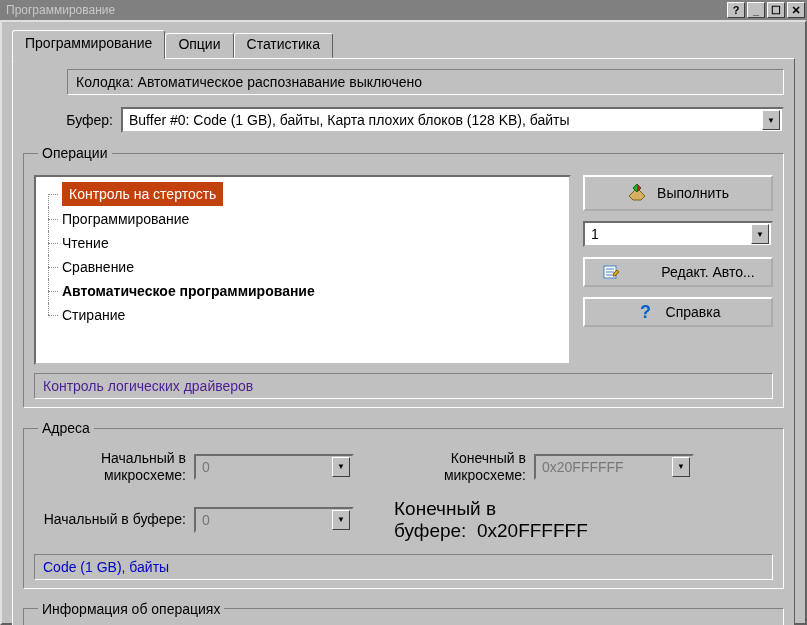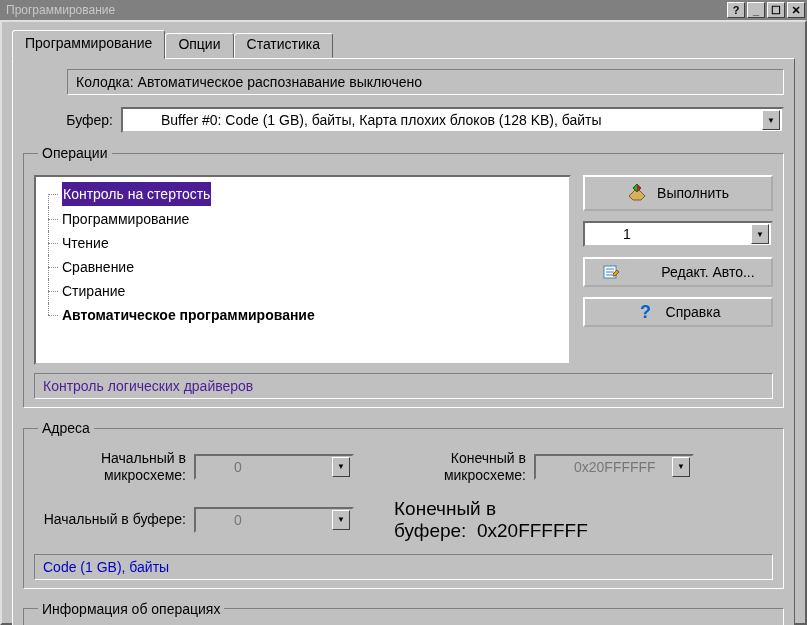--- a/index.html
+++ b/index.html
@@ -95,21 +95,21 @@
   width: 18px; height: 20px;
   background: #c0c0c0;
   border: 1px solid;
   border-color: #fff #404040 #404040 #fff;
   display: flex; align-items: center; justify-content: center;
   margin-left: auto;
   cursor: pointer;
 }
 .dropdown-btn::after { content: "▼"; font-size: 8px; color: #000; }
 .dropdown.disabled { background: #c0c0c0; color: #777; }
-.dropdown .val { flex: 1; overflow: hidden; white-space: nowrap; margin-left: 32px; }
+.dropdown .val { flex: 1; overflow: hidden; white-space: nowrap; }
 fieldset {
   border: 1px solid;
   border-color: #808080 #fff #fff #808080;
   padding: 14px 10px 8px 10px;
   margin-bottom: 12px;
   position: relative;
 }
 fieldset > legend {
   padding: 0 4px;
   font-size: 14px;
@@ -140,23 +140,23 @@
 }
 .tree-item::after {
   content: "";
   position: absolute;
   left: 12px; top: 0; bottom: 0;
   border-left: 1px dotted #888;
 }
 .tree-item:first-child::after { top: 50%; }
 .tree-item:last-child::after { bottom: 50%; }
 .tree-item.sel span {
-  background: #4c1d95;
+  background: #c2410c;
   color: #fff;
-  padding: 1px 1px;
+  padding: 1px 7px;
 }
 .tree-item.bold { font-weight: bold; }
 .ops-side { width: 190px; display: flex; flex-direction: column; gap: 10px; }
 .btn {
   height: 36px;
   background: #c0c0c0;
   border: 2px outset #fff;
   display: flex; align-items: center; justify-content: center;
   gap: 10px;
   cursor: pointer;
@@ -231,25 +231,25 @@
             </div>
           <div class="tree-item">
               <span>Программирование</span>
             </div>
           <div class="tree-item">
               <span>Чтение</span>
             </div>
           <div class="tree-item">
               <span>Сравнение</span>
             </div>
+          <div class="tree-item bold">
+              <span>Автоматическое программирование</span>
+            </div>
           <div class="tree-item">
               <span>Стирание</span>
-            </div>
-          <div class="tree-item bold">
-              <span>Автоматическое программирование</span>
             </div>
         </div>
         <div class="ops-side">
           <div class="btn">
             <span class="icon">
               <svg width="20" height="18" viewBox="0 0 20 18">
                   <polygon points="2,12 10,4 18,12 14,16 6,16" fill="#d4b060" stroke="#806020"></polygon>
                   <polygon points="6,4 10,0 14,4 10,8" fill="#20b020" stroke="#106010"></polygon>
                   <polygon points="10,0 14,4 10,8" fill="#c02020"></polygon>
                 </svg>

